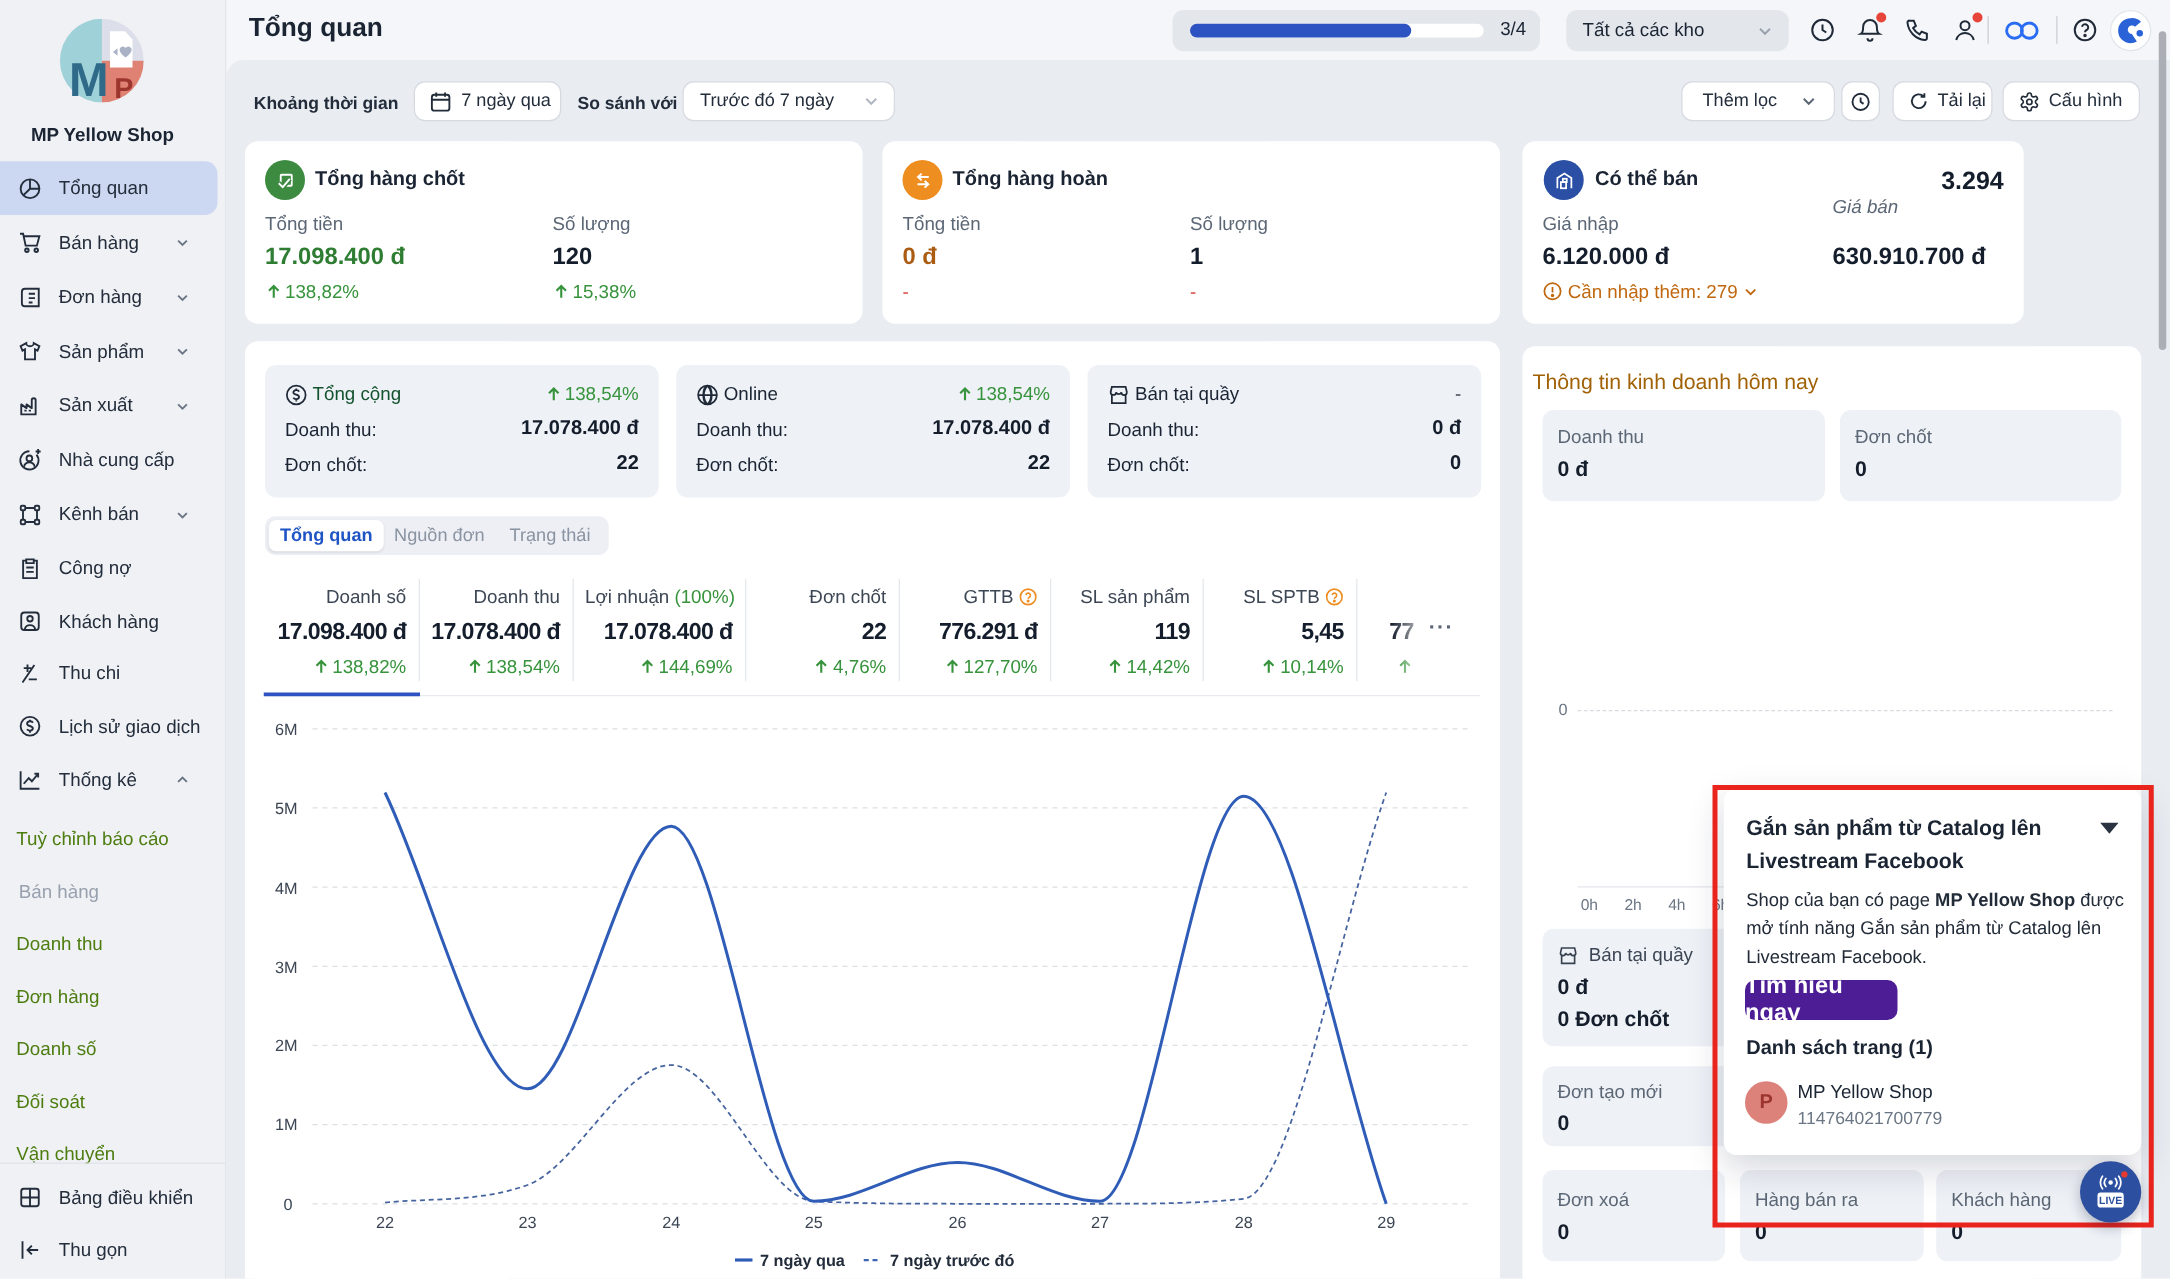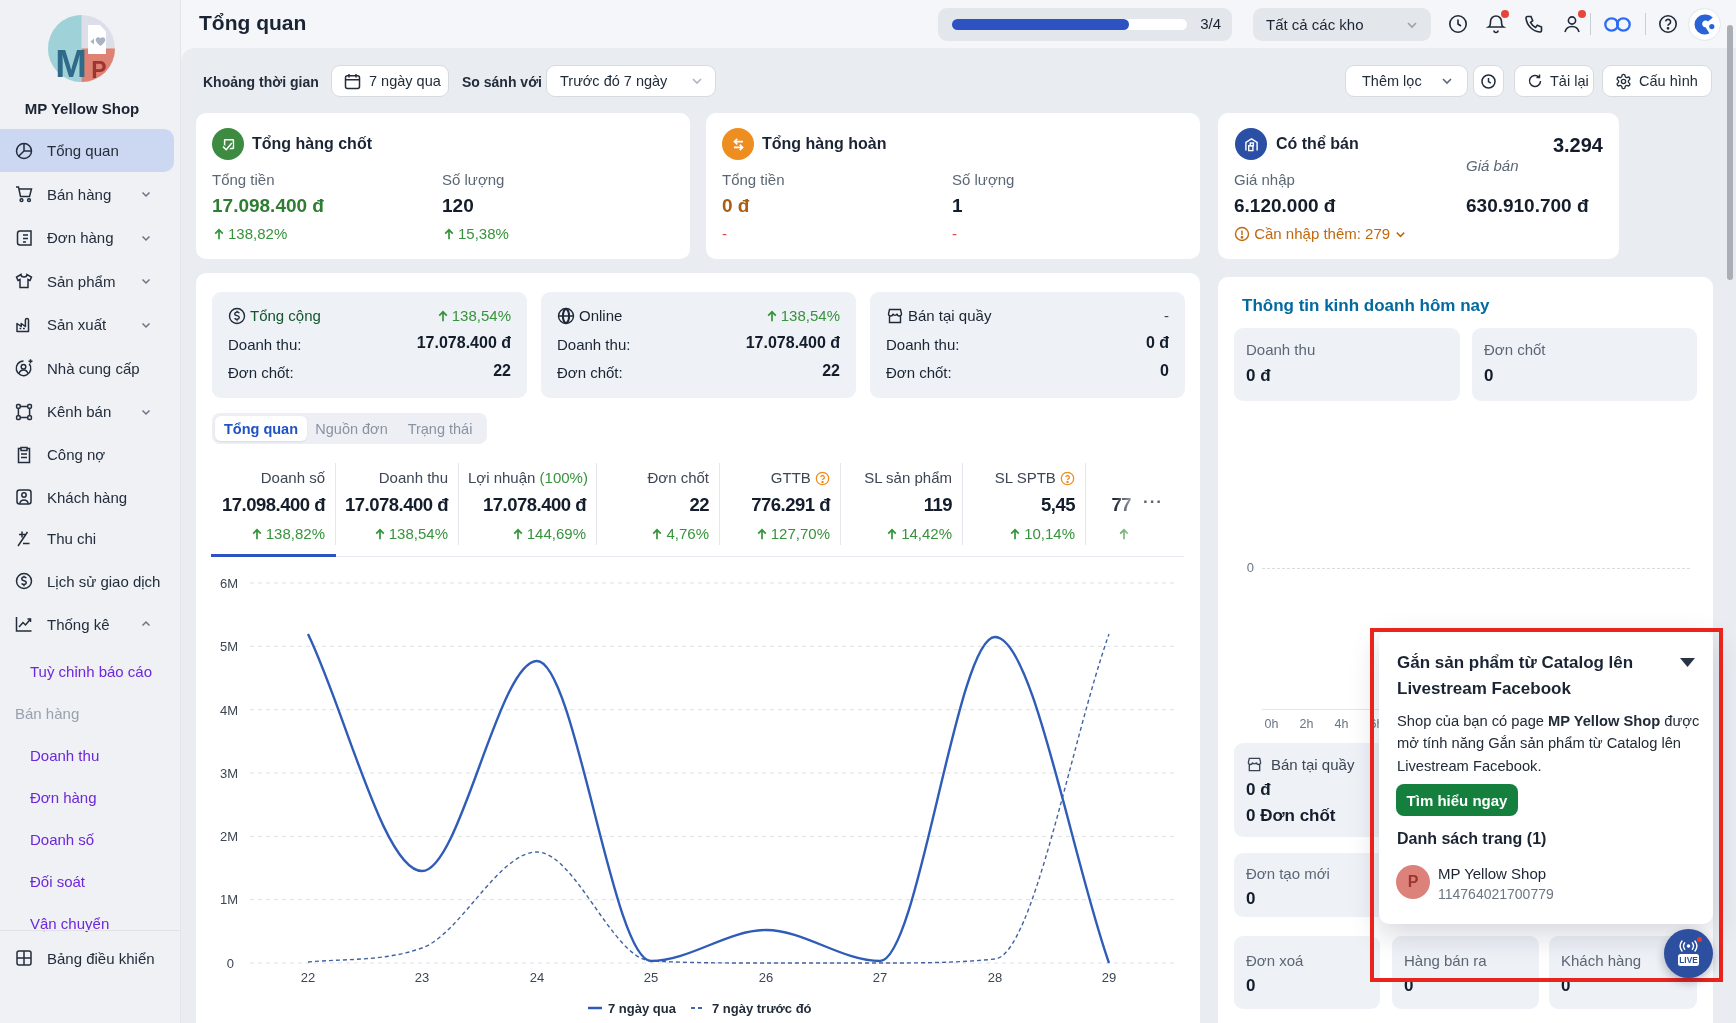--- a/index.html
+++ b/index.html
@@ -8,21 +8,21 @@
 #app { position:relative; width:1736px; height:1023px; background:#f4f6f9; overflow:hidden; }
 .abs { position:absolute; }
 #content { position:absolute; left:181px; top:48px; right:0; bottom:0; background:#e9ecf1; border-top-left-radius:14px; }
 .card { position:absolute; background:#fff; border-radius:10px; }
 
 #sidebar { position:absolute; left:0; top:0; width:181px; height:1023px; background:#eff1f5; border-right:1px solid #e2e5ea; }
 .sitem { position:absolute; left:0; width:174px; height:43px; display:flex; align-items:center; font-size:15px; color:#232d3b; }
 .sitem svg { margin-left:14px; margin-right:13px; flex:0 0 auto; }
 .sitem .chev { position:absolute; right:22px; margin:0; }
 .sitem.active { background:#ccd8f1; border-radius:0 10px 10px 0; }
-.ssub { position:absolute; left:30px; height:43px; display:flex; align-items:center; font-size:15px; color:#6d28d9; }
+.ssub { position:absolute; left:13px; height:43px; display:flex; align-items:center; font-size:15px; color:#4d7c0f; }
 .slabel { position:absolute; left:15px; height:43px; display:flex; align-items:center; font-size:15px; color:#98a1ad; }
 
 #title { position:absolute; left:199px; top:11px; font-size:21px; font-weight:bold; color:#1a2433; }
 #progresspill { position:absolute; left:938px; top:8px; width:294px; height:33px; background:#e3e6eb; border-radius:9px; }
 #progresstrack { position:absolute; left:14px; top:11px; width:235px; height:11px; background:#fff; border-radius:6px; }
 #progressfill { position:absolute; left:0; top:0; width:177px; height:11px; background:#2d52c1; border-radius:6px; }
 #progresstext { position:absolute; right:11px; top:7px; font-size:15px; color:#1a2433; }
 #khodrop { position:absolute; left:1253px; top:8px; width:178px; height:33px; background:#e3e6eb; border-radius:9px; font-size:15px; color:#1a2433; display:flex; align-items:center; padding-left:13px; }
 .hicon { position:absolute; top:13px; }
 .reddot { position:absolute; width:8px; height:8px; border-radius:50%; background:#e8453a; }
@@ -210,20 +210,23 @@
     <div class="ssub" style="top:733.5px;">Doanh thu</div>
     <div class="ssub" style="top:775.5px;">Đơn hàng</div>
     <div class="ssub" style="top:817.5px;">Doanh số</div>
     <div class="ssub" style="top:859.5px;">Đối soát</div>
     <div class="ssub" style="top:901.5px;">Vận chuyển</div>
     <div class="abs" style="left:0; top:930px; width:180px; height:1px; background:#dfe3e8;"></div>
     <div class="sitem" style="top:936.5px;"><svg width="20" height="20" viewBox="0 0 20 20" fill="none" stroke="#232d3b" stroke-width="1.5">
           <rect x="3" y="3" width="14" height="14" rx="2"></rect>
           <path d="M3,10 h14 M10,3 v14"></path>
         </svg>Bảng điều khiển</div>
+    <div class="sitem" style="top:978.5px;"><svg width="20" height="20" viewBox="0 0 20 20" fill="none" stroke="#232d3b" stroke-width="1.5">
+          <path d="M4,3 v14 M16.5,10 H8 M11.5,6.5 8,10 l3.5,3.5"></path>
+        </svg>Thu gọn</div>
   </div>
 
   <div class="card" style="left:196px; top:113px; width:494px; height:146px;">
     <div class="cico" style="left:16px; top:15px; background:#3d8b41;">
         <svg width="17" height="17" viewBox="0 0 17 17" fill="none">
           <rect x="4.6" y="3.8" width="8.8" height="8.8" rx="0.6" stroke="#fff" stroke-width="1.5"></rect>
           <path d="M3,10.6 L6.2,13.7 L11.8,7.1" stroke="#3d8b41" stroke-width="4.2"></path>
           <path d="M3,10.6 L6.2,13.7 L11.8,7.1" stroke="#fff" stroke-width="1.5"></path>
         </svg>
       </div>
@@ -434,21 +437,21 @@
     <path d="M308,962.0 C346.0,958.5 384.0,961.6 422,948.0 C460.3,934.3 498.7,852.0 537,852.0 C575.0,852.0 613.0,959.0 651,961.0 C689.3,963.0 727.7,963.0 766,963.0 C804.0,963.0 842.0,963.0 880,963.0 C918.3,963.0 956.7,963.0 995,959.0 C1033.0,955.0 1071.0,742.3 1109,634.0" fill="none" stroke="#44639e" stroke-width="1.4" stroke-dasharray="4 3"></path>
     <path d="M308,634.0 C346.0,713.0 384.0,871.0 422,871.0 C460.3,871.0 498.7,661.0 537,661.0 C575.0,661.0 613.0,961.0 651,961.0 C689.3,961.0 727.7,930.0 766,930.0 C804.0,930.0 842.0,961.0 880,961.0 C918.3,961.0 956.7,637.0 995,637.0 C1033.0,637.0 1071.0,854.3 1109,963.0" fill="none" stroke="#2e5cb7" stroke-width="2.4"></path>
     <g font-size="13" font-weight="bold" fill="#222c3a">
       <line x1="588" y1="1008" x2="602" y2="1008" stroke="#2d5cb8" stroke-width="2.5"></line>
       <text x="608" y="1013">7 ngày qua</text>
       <line x1="691" y1="1008" x2="705" y2="1008" stroke="#3d66b5" stroke-width="1.8" stroke-dasharray="4 3"></line>
       <text x="712" y="1013">7 ngày trước đó</text>
     </g>
   </svg>
   <div id="rightcard" class="card" style="left:1218px; top:277px; width:495px; height:756px;">
-    <div class="abs" style="left:24px; top:19px; font-size:17px; font-weight:bold; color:#0369a1;">Thông tin kinh doanh hôm nay</div>
+    <div class="abs" style="left:8px; top:19px; font-size:17px; font-weight:normal; color:#a16207;">Thông tin kinh doanh hôm nay</div>
     <div class="mini" style="left:16px; top:51px; width:226px; height:73px;">
       <div class="abs" style="left:12px; top:13px; font-size:15px; color:#5c6776;">Doanh thu</div>
       <div class="abs" style="left:12px; top:38px; font-size:17px; font-weight:bold; color:#141d2b;">0 đ</div>
     </div>
     <div class="mini" style="left:254px; top:51px; width:225px; height:73px;">
       <div class="abs" style="left:12px; top:13px; font-size:15px; color:#5c6776;">Đơn chốt</div>
       <div class="abs" style="left:12px; top:38px; font-size:17px; font-weight:bold; color:#141d2b;">0</div>
     </div>
     <div class="abs" style="left:20px; top:283px; width:16px; font-size:13px; color:#6a7584; text-align:right;">0</div>
     <div class="abs" style="left:44px; top:291px; width:428px; border-top:1px dashed #d8dbe0;"></div>
@@ -481,21 +484,21 @@
       <div class="abs" style="left:12px; top:40px; font-size:17px; font-weight:bold; color:#141d2b;">0</div>
     </div>
   </div>
 
   <div class="abs" style="left:1379px; top:631px; width:334px; height:293px; background:#fff; border-radius:10px; box-shadow:0 10px 30px rgba(20,30,60,.18);">
     <div class="abs" style="left:18px; top:19px; width:250px; font-size:17px; font-weight:bold; color:#1a2433; line-height:26px;">Gắn sản phẩm từ Catalog lên Livestream Facebook</div>
     <svg class="abs" style="right:18px; top:27px;" width="15" height="10" viewBox="0 0 15 10">
         <path d="M0,0 h15 l-7.5,9 z" fill="#2a3342"></path>
       </svg>
     <div class="abs" style="left:18px; top:79px; width:310px; font-size:14.7px; color:#222b38; line-height:22.4px; white-space:nowrap;">Shop của bạn có page <b>MP Yellow Shop</b> được<br>mở tính năng Gắn sản phẩm từ Catalog lên<br>Livestream Facebook.</div>
-    <div class="abs" style="left:17px; top:153px; width:122px; height:32px; background:#15803d; border-radius:8px; color:#fff; font-size:15px; font-weight:bold; display:flex; align-items:center; justify-content:center;">Tìm hiểu ngay</div>
+    <div class="abs" style="left:17px; top:153px; width:122px; height:32px; background:#4c1d95; border-radius:8px; color:#fff; font-size:19px; font-weight:bold; display:flex; align-items:center; justify-content:center;">Tìm hiểu ngay</div>
     <div class="abs" style="left:18px; top:199px; font-size:16px; font-weight:bold; color:#1a2433;">Danh sách trang (1)</div>
     <div class="abs" style="left:17px; top:234px; width:34px; height:34px; border-radius:50%; background:#dc827a; display:flex; align-items:center; justify-content:center; font-size:16px; font-weight:bold; color:#9c352e;">P</div>
     <div class="abs" style="left:59px; top:234px; font-size:15px; color:#1a2433;">MP Yellow Shop</div>
     <div class="abs" style="left:59px; top:255px; font-size:14px; color:#6b7684;">114764021700779</div>
   </div>
 
   <div class="abs" style="left:1370px; top:628px; width:353px; height:354px; border:4px solid #e8241d;"></div>
 
   <div class="abs" style="left:1664px; top:929px; width:49px; height:49px; border-radius:50%; background:#2d4f9f; box-shadow:0 4px 10px rgba(20,30,60,.3);">
     <svg class="abs" style="left:9px; top:10px;" width="31" height="29" viewBox="0 0 31 29">

